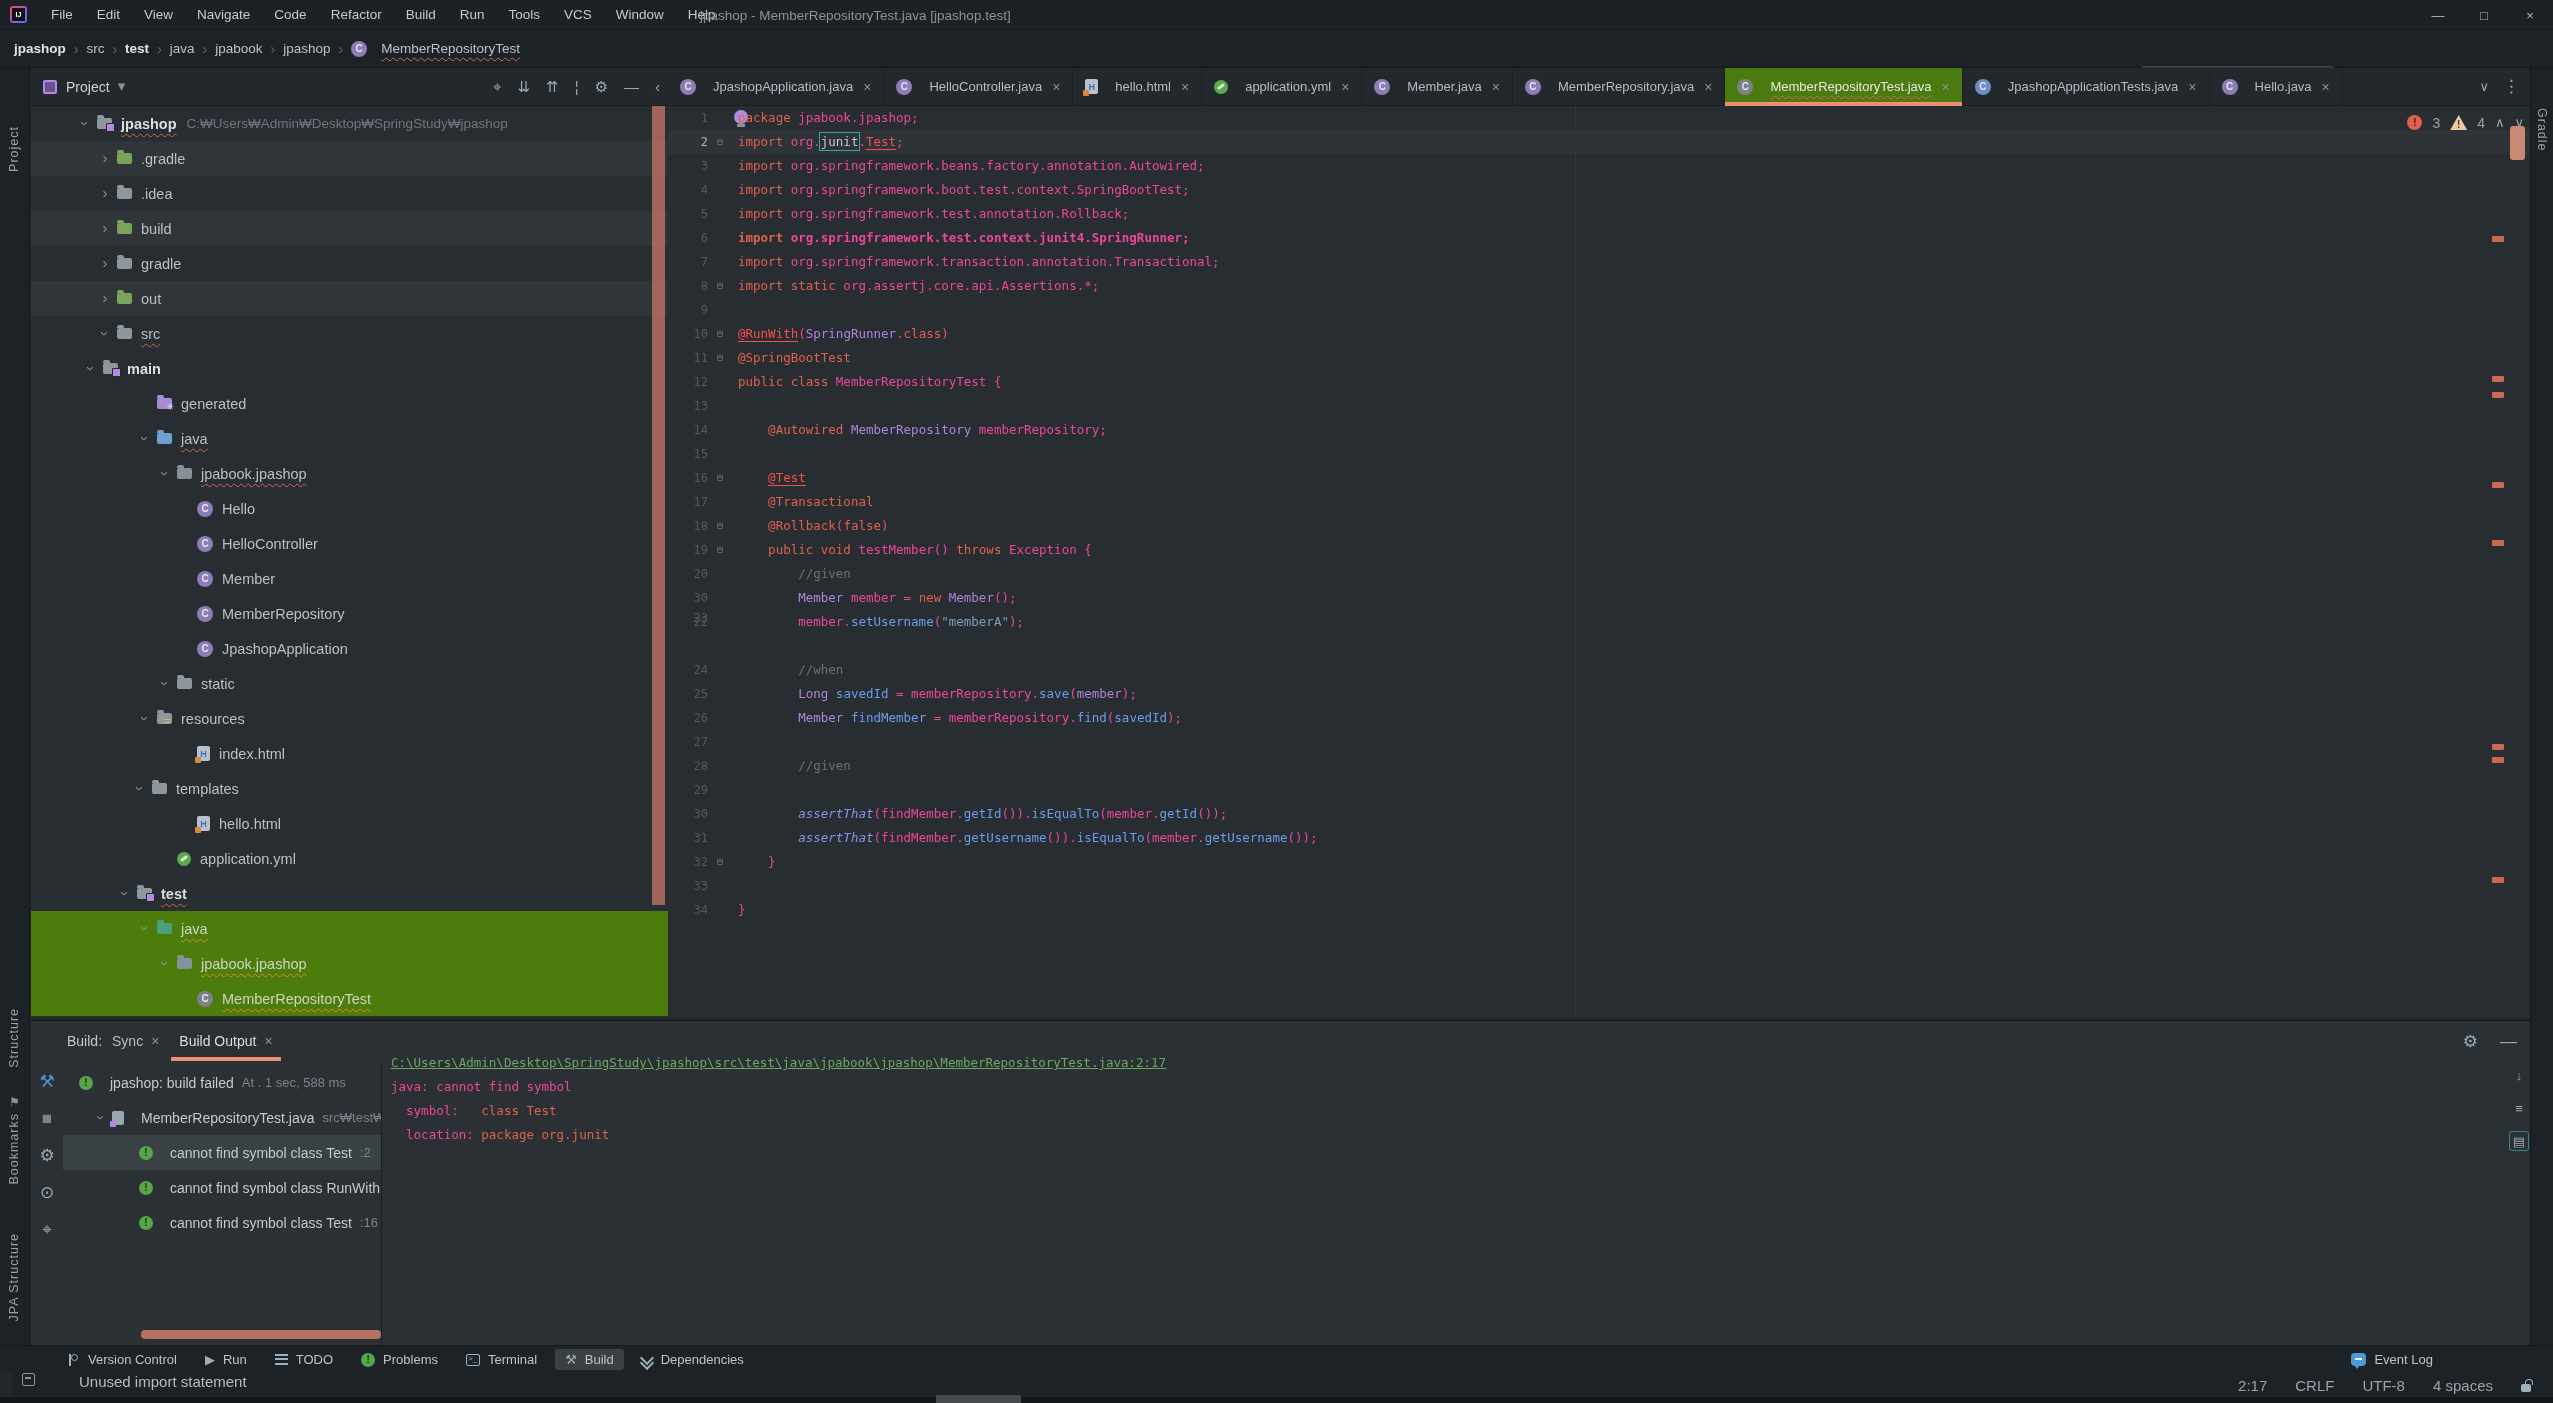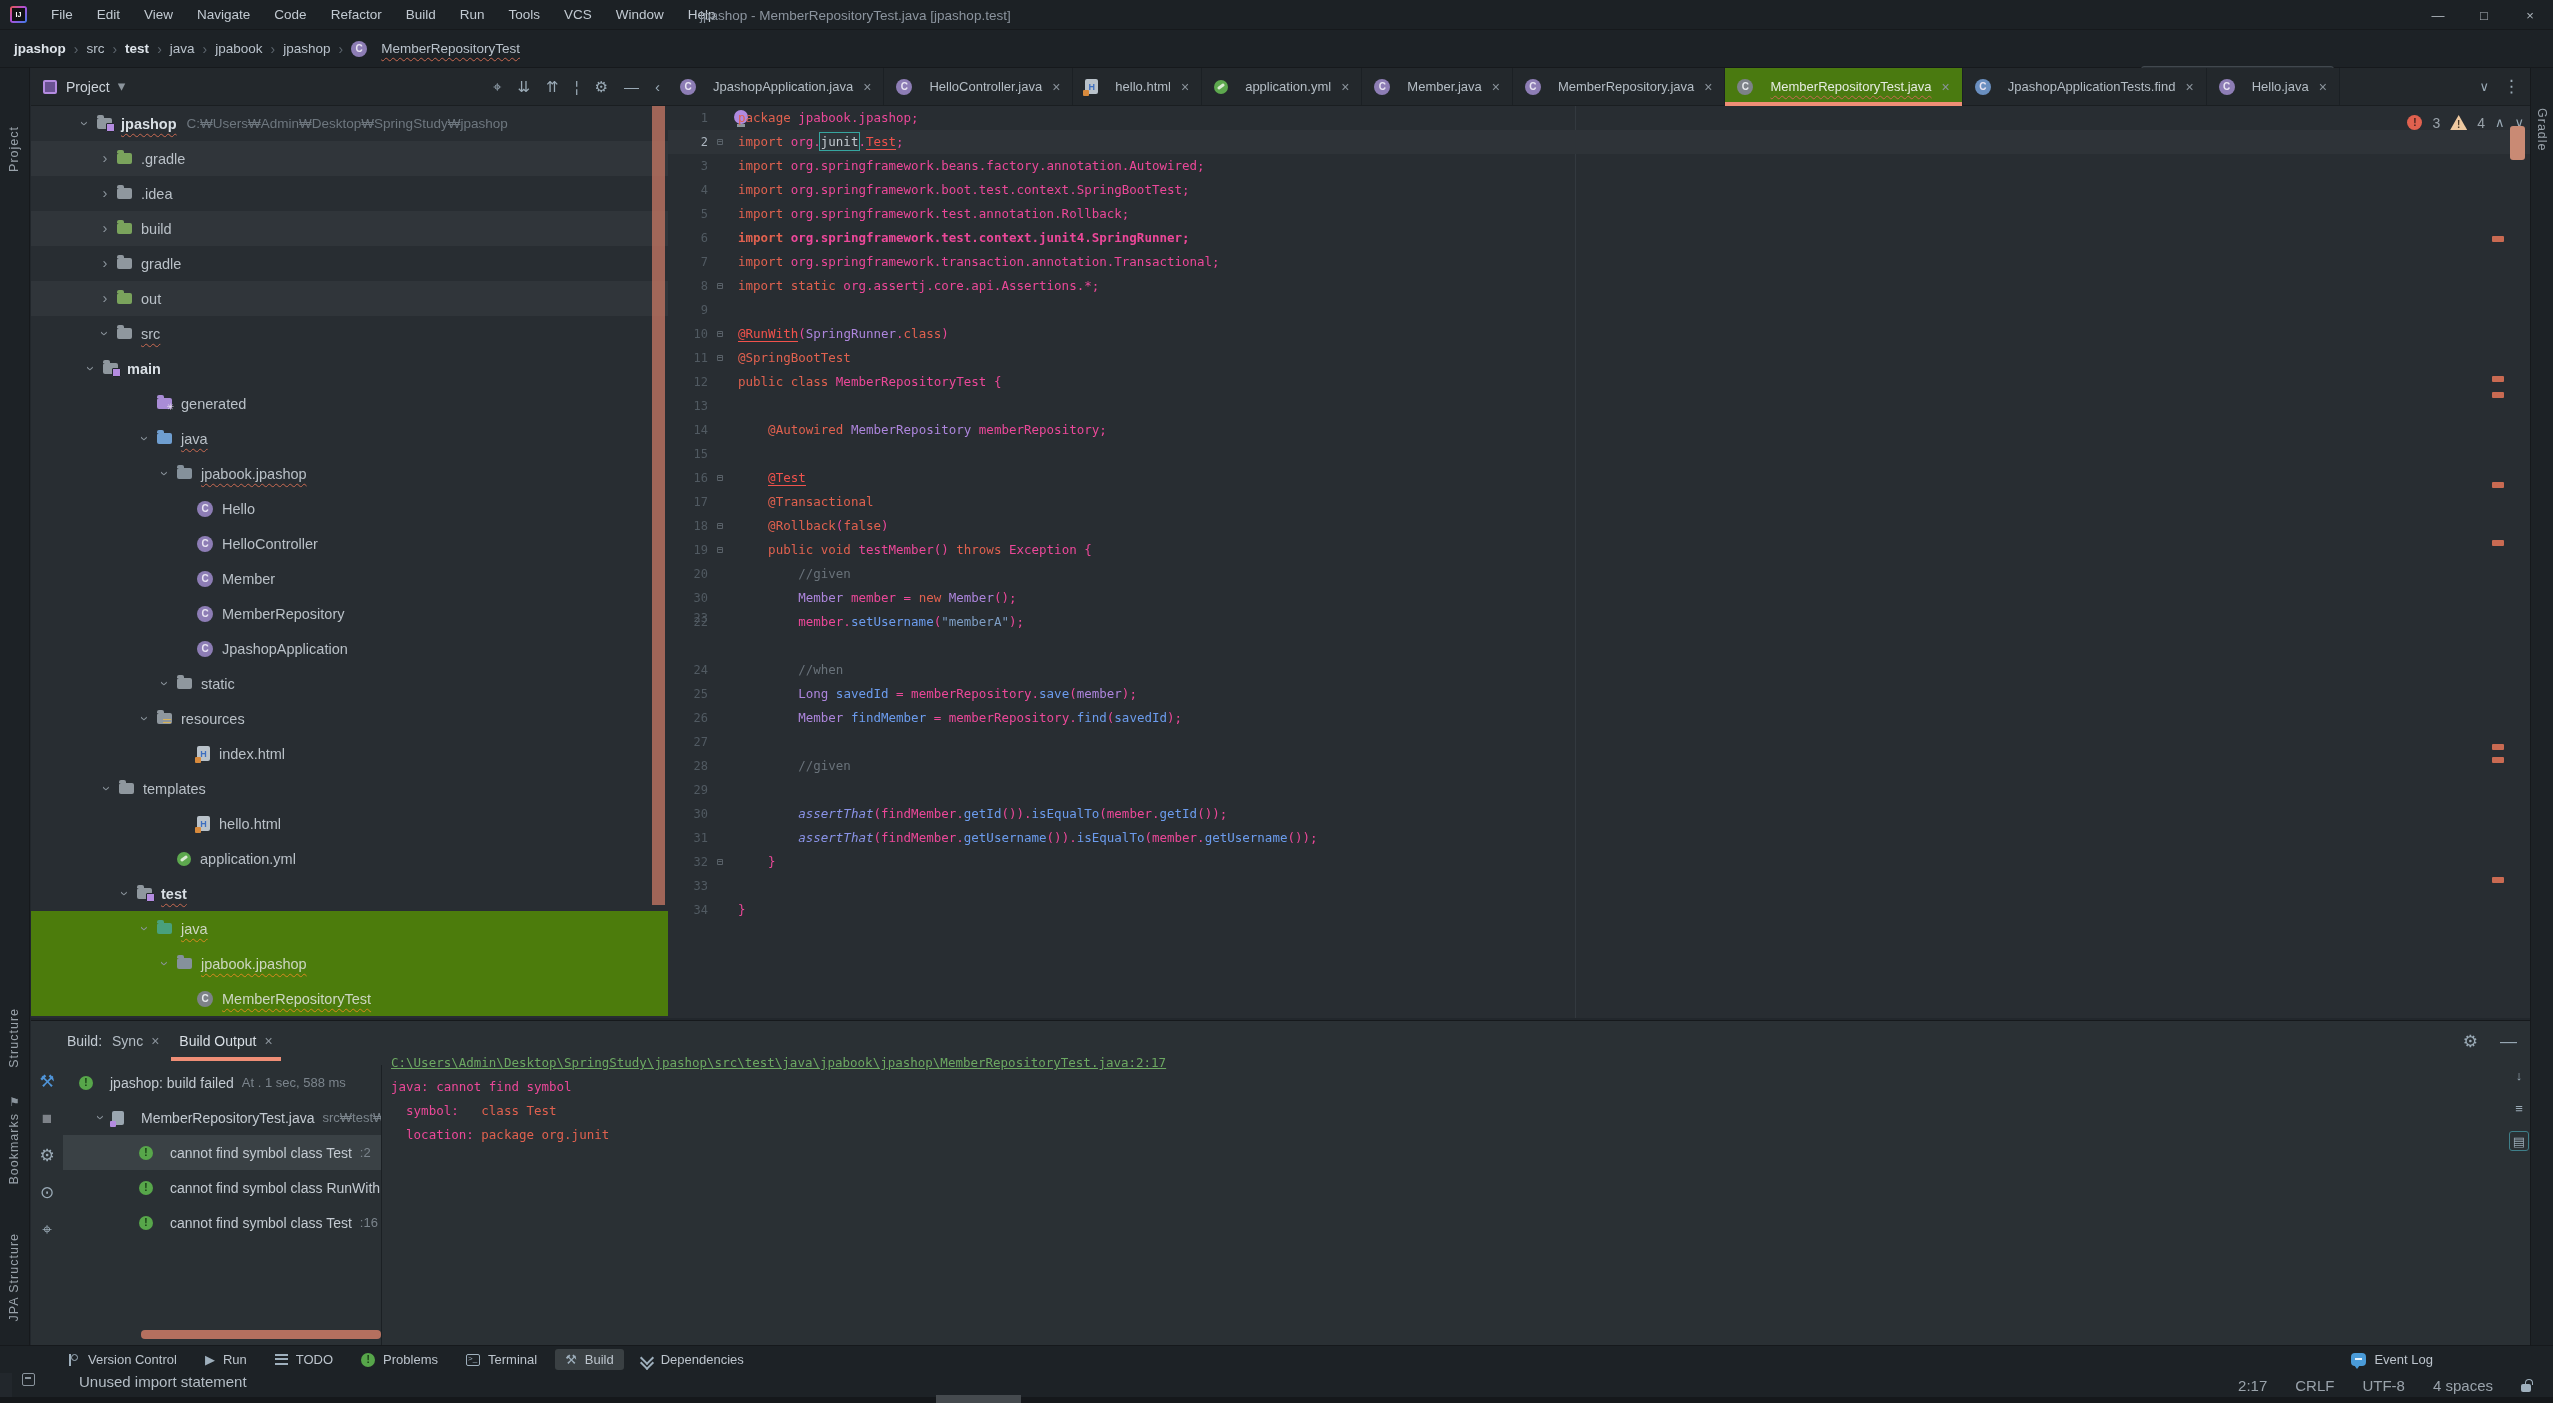--- a/index.html
+++ b/index.html
@@ -401,21 +401,21 @@
         <div class="trow" style="padding-left: 102px;">
           <span class="tch open">›</span>
           <span class="ticon f-ico f-res"></span>
           <span class="tlabel">resources</span>
         </div>
         <div class="trow" style="padding-left: 142px;">
           <span class="tch"> </span>
           <span class="ticon h-ico">H</span>
           <span class="tlabel">index.html</span>
         </div>
-        <div class="trow" style="padding-left: 64px;">
+        <div class="trow" style="padding-left: 97px;">
           <span class="tch open">›</span>
           <span class="ticon f-ico "></span>
           <span class="tlabel">templates</span>
         </div>
         <div class="trow" style="padding-left: 142px;">
           <span class="tch"> </span>
           <span class="ticon h-ico">H</span>
           <span class="tlabel">hello.html</span>
         </div>
         <div class="trow" style="padding-left: 122px;">
@@ -478,21 +478,21 @@
         <span>MemberRepository.java</span>
         <span class="tclose">×</span>
       </div>
       <div class="tab active">
         <span class="ticon c-ico gray">C</span>
         <span class="wavy">MemberRepositoryTest.java</span>
         <span class="tclose">×</span>
       </div>
       <div class="tab">
         <span class="ticon c-ico teal">C</span>
-        <span>JpashopApplicationTests.find</span>
+        <span>JpashopApplicationTests.java</span>
         <span class="tclose">×</span>
       </div>
       <div class="tab">
         <span class="ticon c-ico">C</span>
         <span>Hello.java</span>
         <span class="tclose">×</span>
       </div>
       <span class="tab-extra">
         <span class="glyph small">∨</span>
         <span class="glyph">⋮</span>

